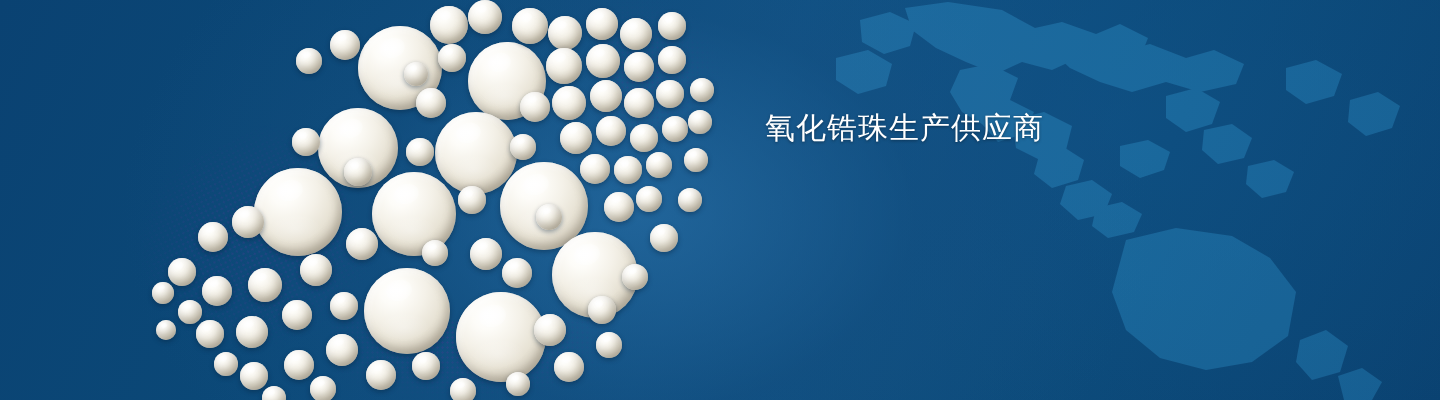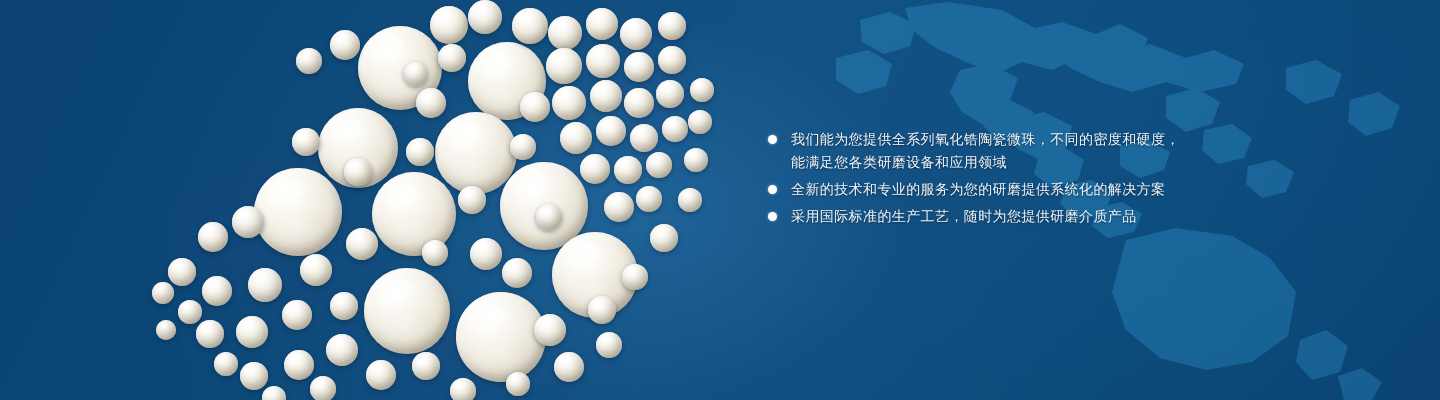--- a/index.html
+++ b/index.html
@@ -235,35 +235,17 @@
     <div class="bead" style="left:214px;top:352px;width:24px;height:24px;"></div>
     <div class="bead" style="left:262px;top:386px;width:24px;height:24px;"></div>
     <div class="bead" style="left:310px;top:376px;width:26px;height:26px;"></div>
     <div class="bead" style="left:450px;top:378px;width:26px;height:26px;"></div>
     <div class="bead" style="left:506px;top:372px;width:24px;height:24px;"></div>
     <div class="bead" style="left:156px;top:320px;width:20px;height:20px;"></div>
   </div>
 
   <div id="copy">
 
-
-    <div id="bullets">
-
-      <div class="bullet">
-        <span class="dot"></span>
-        <span class="bline">我们能为您提供全系列氧化锆陶瓷微珠，不同的密度和硬度，</span>
-        <span class="bline">能满足您各类研磨设备和应用领域</span>
-      </div>
-
-      <div class="bullet">
-        <span class="dot"></span>
-        <span class="bline">全新的技术和专业的服务为您的研磨提供系统化的解决方案</span>
-      </div>
-
-      <div class="bullet">
-        <span class="dot"></span>
-        <span class="bline">采用国际标准的生产工艺，随时为您提供研磨介质产品</span>
-      </div>
-
-    </div>
+    <h1 id="headline">氧化锆珠生产供应商</h1>
+
   </div>
 
 </div>
 
 </body></html>

